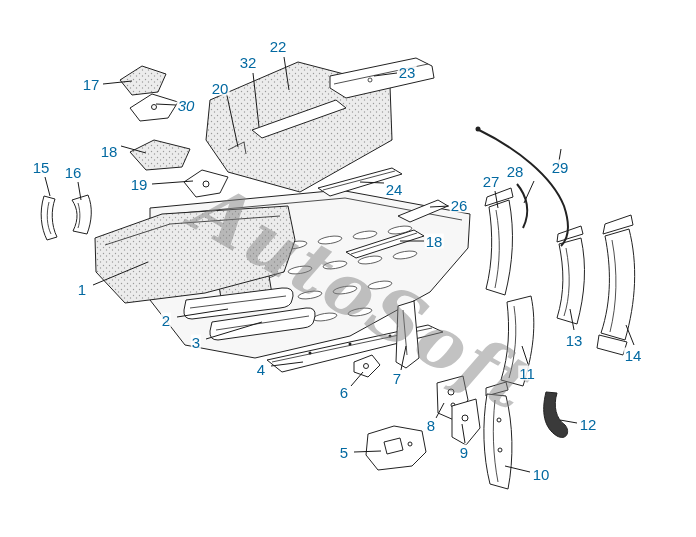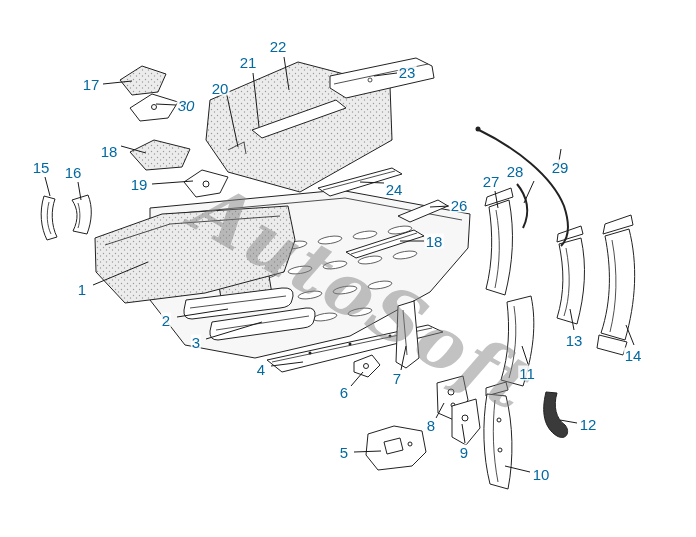--- a/index.html
+++ b/index.html
@@ -254,21 +254,21 @@
       <span class="callout" style="left: 527px; top: 373px;">11</span>
       <span class="callout" style="left: 588px; top: 424px;">12</span>
       <span class="callout" style="left: 574px; top: 340px;">13</span>
       <span class="callout" style="left: 633px; top: 355px;">14</span>
       <span class="callout" style="left: 41px; top: 167px;">15</span>
       <span class="callout" style="left: 73px; top: 172px;">16</span>
       <span class="callout" style="left: 91px; top: 84px;">17</span>
       <span class="callout" style="left: 109px; top: 151px; text-align: center;">18</span>
       <span class="callout" style="left: 139px; top: 184px;">19</span>
       <span class="callout" style="left: 220px; top: 88px;">20</span>
-      <span class="callout" style="left: 248px; top: 62px;">21</span>
+      <span class="callout" style="left: 248px; top: 62px;">32</span>
       <span class="callout" style="left: 278px; top: 46px;">22</span>
       <span class="callout" style="left: 407px; top: 72px;">23</span>
       <span class="callout" style="left: 394px; top: 189px;">24</span>
       <span class="callout" style="left: 434px; top: 241px;">18</span>
       <span class="callout" style="left: 459px; top: 205px;">26</span>
       <span class="callout" style="left: 491px; top: 181px;">27</span>
       <span class="callout" style="left: 515px; top: 171px;">28</span>
       <span class="callout" style="left: 560px; top: 139px; margin-top: 28px;">29</span>
       <span class="callout" style="left: 186px; top: 105px; font-style: italic;">30</span>
     </div>

